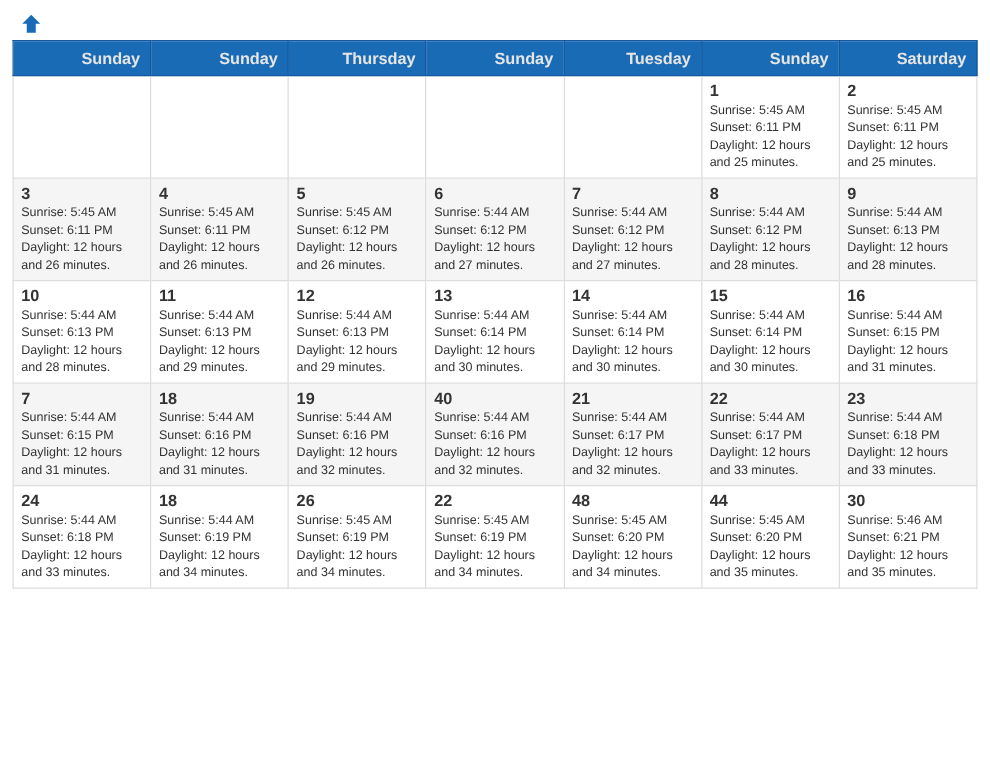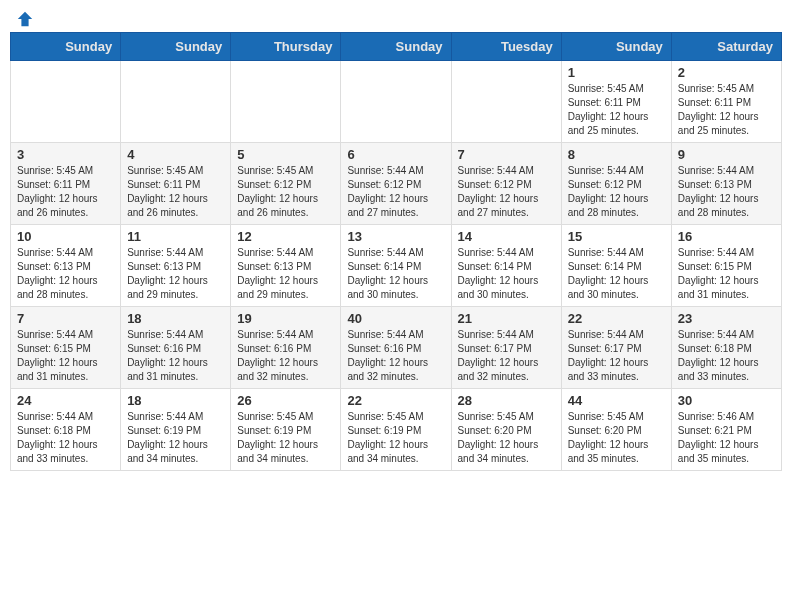--- a/index.html
+++ b/index.html
@@ -251,21 +251,21 @@
         </td>
         <td>
           <span class="day-number">26</span>
           <div class="day-info">Sunrise: 5:45 AM<br>Sunset: 6:19 PM<br>Daylight: 12 hours and 34 minutes.</div>
         </td>
         <td>
           <span class="day-number">22</span>
           <div class="day-info">Sunrise: 5:45 AM<br>Sunset: 6:19 PM<br>Daylight: 12 hours and 34 minutes.</div>
         </td>
         <td>
-          <span class="day-number">28</span>
+          <span class="day-number">48</span>
           <div class="day-info">Sunrise: 5:45 AM<br>Sunset: 6:20 PM<br>Daylight: 12 hours and 34 minutes.</div>
         </td>
         <td>
           <span class="day-number">44</span>
           <div class="day-info">Sunrise: 5:45 AM<br>Sunset: 6:20 PM<br>Daylight: 12 hours and 35 minutes.</div>
         </td>
         <td>
           <span class="day-number">30</span>
           <div class="day-info">Sunrise: 5:46 AM<br>Sunset: 6:21 PM<br>Daylight: 12 hours and 35 minutes.</div>
         </td>

